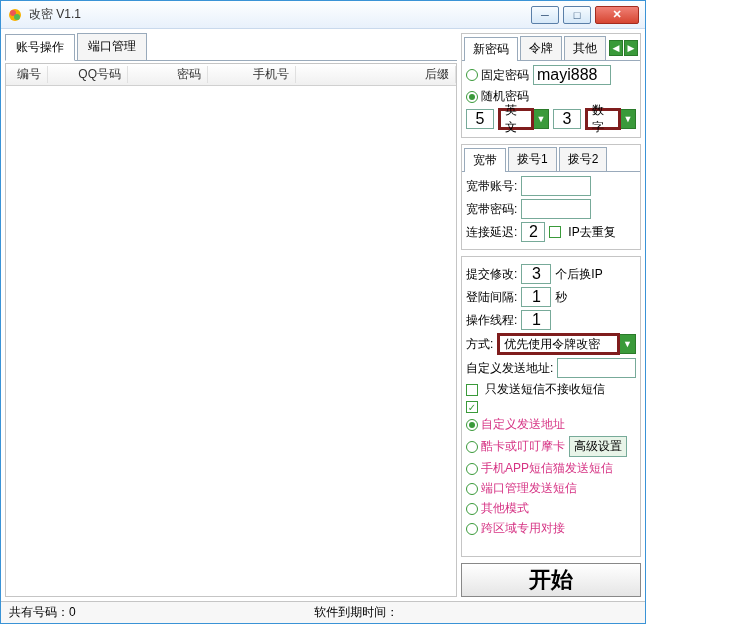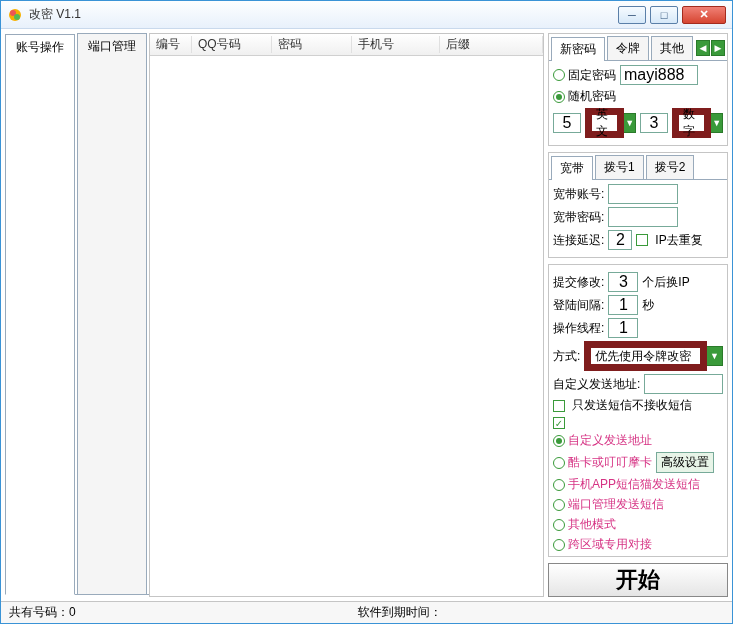--- a/index.html
+++ b/index.html
@@ -1,30 +1,30 @@
 <!DOCTYPE html>
 <html><head>
 <meta charset="utf-8">
 <style>
 * { box-sizing: border-box; margin: 0; padding: 0; }
 body { font-family: "Microsoft YaHei", SimSun, sans-serif; font-size: 12px; background: #fff; }
 
-.window { width: 733px; height: 624px; border: 1px solid #3a93d6; background: #fff; display: flex; flex-direction: column; }
+.window { width: 646px; height: 624px; border: 1px solid #3a93d6; background: #fff; display: flex; flex-direction: column; }
 
 .titlebar { height: 28px; background: linear-gradient(#fdfeff, #e8f1fb); display: flex; align-items: center; padding: 0 6px; border-bottom: 1px solid #c9d9ec; }
 .titlebar .icon { width: 16px; height: 16px; margin-right: 6px; }
 .titlebar .title { flex: 1; font-size: 12px; color: #333; }
 .winbtns { display: flex; gap: 4px; }
 .winbtn { width: 28px; height: 18px; border: 1px solid #5a7fa8; border-radius: 2px; display: flex; align-items: center; justify-content: center; font-size: 11px; background: linear-gradient(#f6fbff,#d6e8f8); color: #2a4c73; }
 .winbtn.close { width: 44px; background: linear-gradient(#f08176,#d64531); border-color: #a32b1e; color: #fff; font-weight: bold; }
 
 .body { flex: 1; display: flex; padding: 4px; gap: 4px; overflow: hidden; }
 
 
-.left { flex: 1; display: flex; flex-direction: row; }
+.left { flex: 1; display: flex; flex-direction: column; text-align: right; }
 .tabs { display: flex; border-bottom: 1px solid #9ab; margin-bottom: 2px; }
 .tab { padding: 4px 10px; border: 1px solid #9ab; border-bottom: none; background: #f5f5f5; margin-right: 2px; font-size: 12px; }
 .tab.active { background: #fff; border-bottom: 1px solid #fff; position: relative; top: 1px; }
 
 .grid { flex: 1; border: 1px solid #c5c5c5; background: #fff; overflow: auto; }
 .ghead { display: flex; background: linear-gradient(#fff,#f0f0f0); border-bottom: 1px solid #d0d0d0; height: 22px; align-items: center; }
 .ghead div { padding: 0 6px; border-right: 1px solid #e0e0e0; font-size: 12px; color: #333; }
 .gbody { min-height: 100%; }
 
 
@@ -38,21 +38,21 @@
 .row { display: flex; align-items: center; margin: 3px 0; gap: 4px; font-size: 12px; }
 .row label { white-space: nowrap; }
 input[type=text] { border: 1px solid #7a9; height: 20px; padding: 0 3px; font-size: 16px; }
 .radio-g { display: flex; align-items: center; }
 .radio-g.checked .dot { background: #3a9a3a; }
 .rad { width: 12px; height: 12px; border: 1px solid #3a9a3a; border-radius: 50%; display: inline-flex; align-items: center; justify-content: center; margin-right: 3px; flex-shrink: 0; }
 .rad .dot { width: 6px; height: 6px; border-radius: 50%; }
 .chk { width: 12px; height: 12px; border: 1px solid #3a9a3a; display: inline-flex; align-items: center; justify-content: center; margin-right: 3px; font-size: 10px; color: #3a9a3a; flex-shrink: 0; }
 
 .ddl { display: flex; align-items: center; }
-.ddl .val { border: 7px solid #7f1d1d; height: 20px; padding: 8px 4px; display: flex; align-items: center; min-width: 34px; }
+.ddl .val { border: 3px solid #7f1d1d; height: 20px; padding: 8px 4px; display: flex; align-items: center; min-width: 34px; }
 .ddl .btn { width: 16px; height: 20px; background: #3a9a3a; color: #fff; display: flex; align-items: center; justify-content: center; font-size: 9px; border: 1px solid #2a7a2a; border-left: none; }
 
 .pink { color: #d63384; }
 .advbtn { background: #e8f4e8; border: 1px solid #7a9; padding: 1px 4px; font-size: 12px; }
 
 .startbtn { height: 34px; border: 1px solid #888; background: linear-gradient(#fff,#e5e5e5); font-size: 22px; font-weight: bold; display: flex; align-items: center; justify-content: center; }
 
 .status { height: 22px; border-top: 1px solid #c5c5c5; display: flex; align-items: center; padding: 0 8px; font-size: 12px; background: #f7f7f7; }
 .status .sp { flex: 1; }
 </style>

